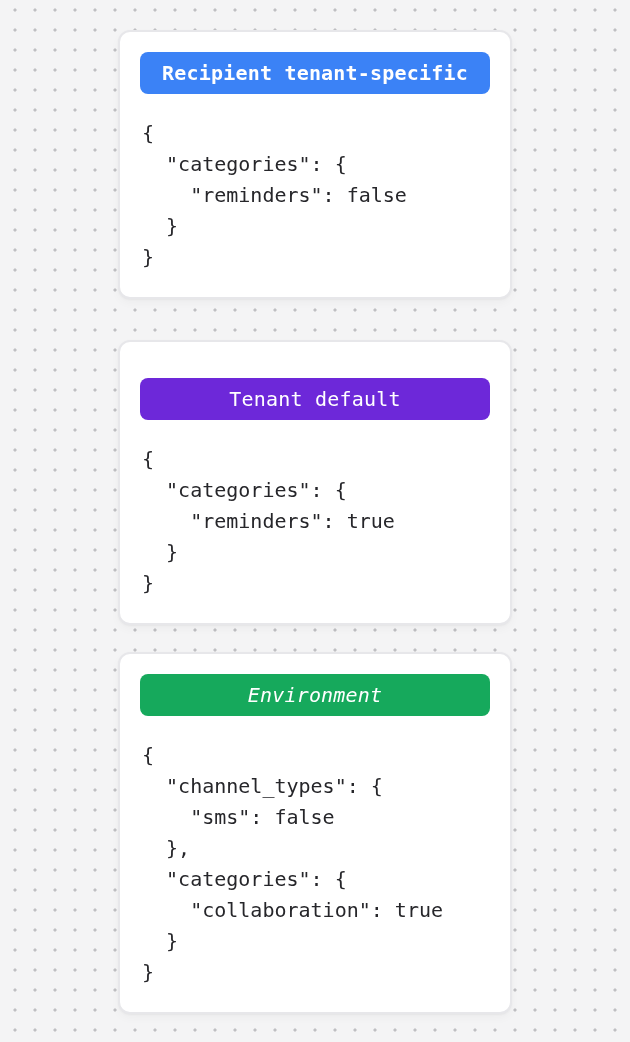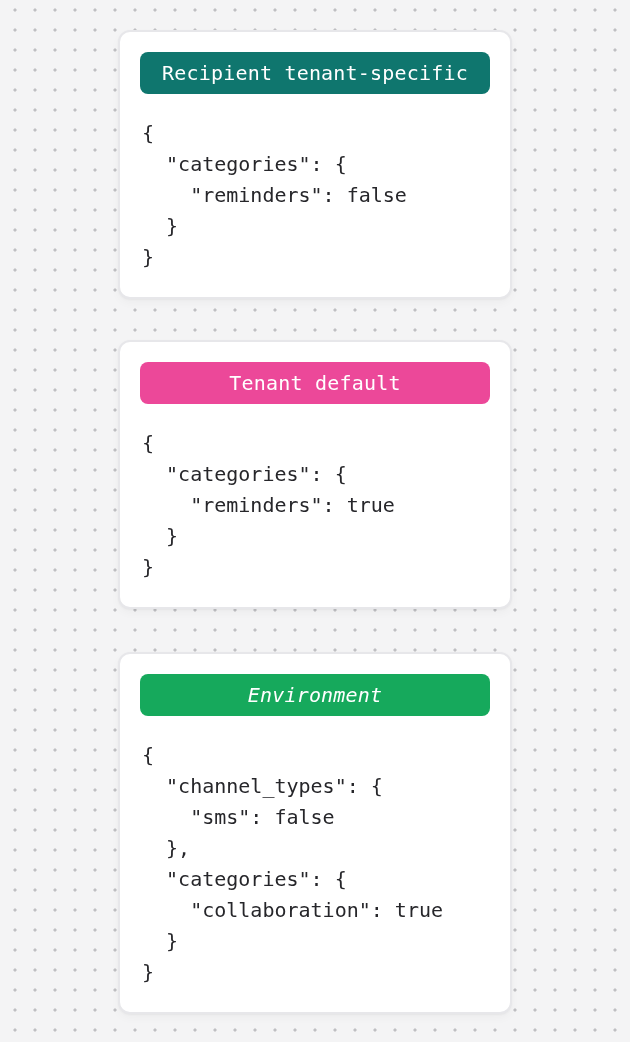--- a/index.html
+++ b/index.html
@@ -47,30 +47,30 @@
     font-family: inherit;
     white-space: pre;
   }
 </style>
 </head>
 <body>
 
 <div class="canvas">
 
   <section class="card card-1">
-    <div class="badge" style="background-color: #0f766e;">Recipient tenant-specific</div>
+    <div class="badge" style="background-color: #3b82f6; font-weight: bold;">Recipient tenant-specific</div>
     <pre class="code">{
   "categories": {
     "reminders": false
   }
 }</pre>
   </section>
 
   <section class="card card-2">
-    <div class="badge" style="background-color: #ec4899;">Tenant default</div>
+    <div class="badge" style="background-color: #6d28d9; margin-top: 16px;">Tenant default</div>
     <pre class="code">{
   "categories": {
     "reminders": true
   }
 }</pre>
   </section>
 
   <section class="card card-3">
     <div class="badge" style="background-color: rgb(22, 169, 92); font-style: italic;">Environment</div>
     <pre class="code">{

